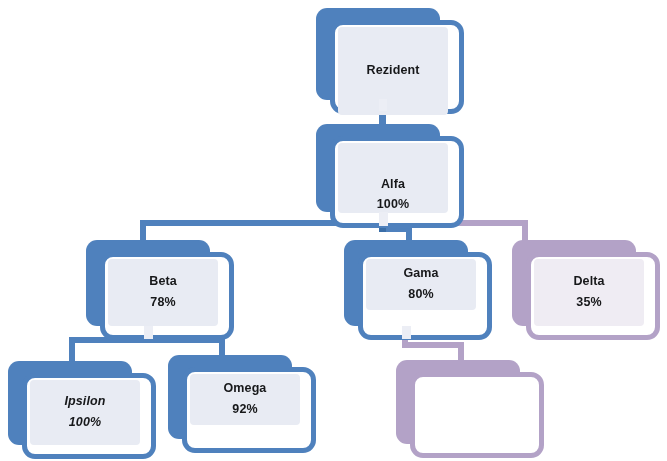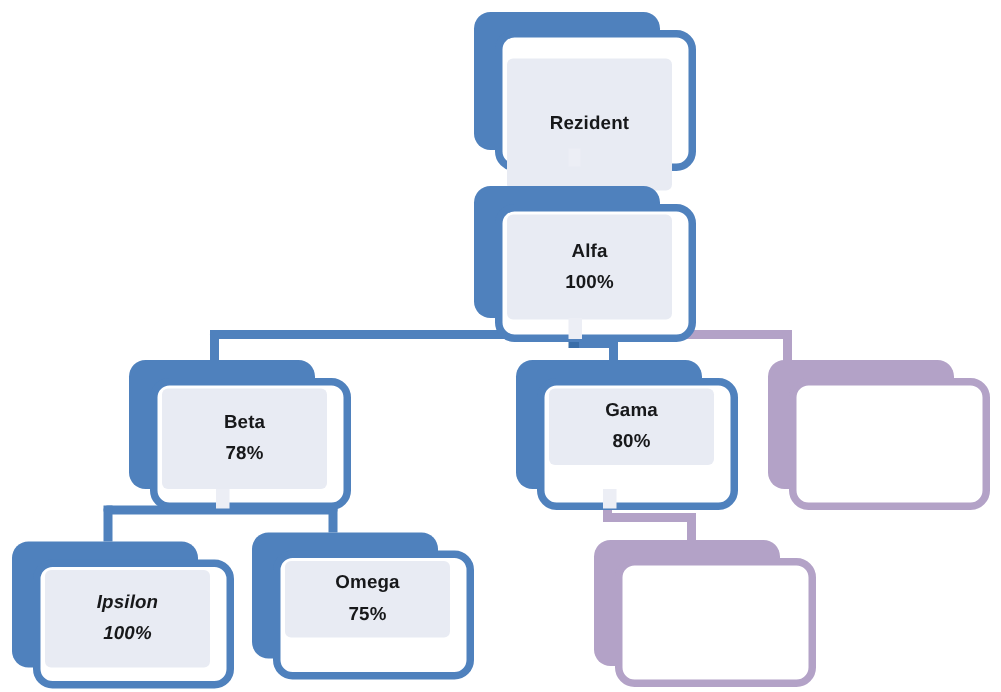--- a/index.html
+++ b/index.html
@@ -104,31 +104,31 @@
   <div class="connector" style="left:219px; top:337px; width:6px; height:18px; background:#4f81bd;"></div>
 
   <div class="connector" style="left:402px; top:322px; width:7px; height:14px; background:#3a6ea8;"></div>
   <div class="connector" style="left:402px; top:332px; width:6px; height:16px; background:#b3a2c7;"></div>
   <div class="connector" style="left:402px; top:342px; width:62px; height:6px; background:#b3a2c7;"></div>
   <div class="connector" style="left:458px; top:342px; width:6px; height:20px; background:#b3a2c7;"></div>
 
   <div class="node node-title-only" style="left:316px; top:8px; width:148px; height:106px;">
     <div class="node-back" style="width:124px; height:92px; background:#4f81bd;"></div>
     <div class="node-card" style="left:14px; top:12px; width:134px; height:94px; border-width:5px; border-color:#4f81bd;"></div>
-    <div class="node-panel" style="left:22px; top:19px; width:110px; height:88px;margin-top:12px;">
+    <div class="node-panel" style="left:22px; top:19px; width:110px; height:88px;">
       <div class="node-title">Rezident</div>
 
     </div>
     <div class="stub-light" style="left:63px; top:91px; width:8px; height:12px;"></div>
   </div>
 
   <div class="node" style="left:316px; top:124px; width:148px; height:104px;">
     <div class="node-back" style="width:124px; height:88px; background:#4f81bd;"></div>
     <div class="node-card" style="left:14px; top:12px; width:134px; height:92px; border-width:5px; border-color:#4f81bd;"></div>
-    <div class="node-panel" style="left:22px; top:19px; width:110px; height:70px;">
+    <div class="node-panel" style="left:22px; top:19px; width:110px; height:70px;justify-content:flex-end;">
       <div class="node-title">Alfa</div>
       <div class="node-value">100%</div>
     </div>
     <div class="stub-light" style="left:63px; top:88px; width:9px; height:14px;"></div>
   </div>
 
   <div class="node" style="left:86px; top:240px; width:148px; height:100px;">
     <div class="node-back" style="width:124px; height:86px; background:#4f81bd;"></div>
     <div class="node-card" style="left:14px; top:12px; width:134px; height:88px; border-width:5px; border-color:#4f81bd;"></div>
     <div class="node-panel" style="left:22px; top:19px; width:110px; height:67px;">
@@ -144,37 +144,41 @@
     <div class="node-panel" style="left:22px; top:19px; width:110px; height:51px;">
       <div class="node-title">Gama</div>
       <div class="node-value">80%</div>
     </div>
     <div class="stub-light" style="left:58px; top:86px; width:9px; height:13px;"></div>
   </div>
 
   <div class="node" style="left:512px; top:240px; width:148px; height:100px;">
     <div class="node-back" style="width:124px; height:86px; background:#b3a2c7;"></div>
     <div class="node-card" style="left:14px; top:12px; width:134px; height:88px; border-width:5px; border-color:#b3a2c7;"></div>
+    <div class="node-panel" style="left:22px; top:19px; width:110px; height:67px; background:#efecf3;">
+      <div class="node-title">Delta</div>
+      <div class="node-value">35%</div>
+    </div>
   </div>
 
   <div class="node" style="left:8px; top:361px; width:148px; height:98px;">
     <div class="node-back" style="width:124px; height:84px; background:#4f81bd;"></div>
     <div class="node-card" style="left:14px; top:12px; width:134px; height:86px; border-width:5px; border-color:#4f81bd;"></div>
     <div class="node-panel" style="left:22px; top:19px; width:110px; height:65px;font-style:italic;">
       <div class="node-title">Ipsilon</div>
       <div class="node-value">100%</div>
     </div>
   </div>
 
   <div class="node" style="left:168px; top:355px; width:148px; height:98px;">
     <div class="node-back" style="width:124px; height:84px; background:#4f81bd;"></div>
     <div class="node-card" style="left:14px; top:12px; width:134px; height:86px; border-width:5px; border-color:#4f81bd;"></div>
     <div class="node-panel" style="left:22px; top:19px; width:110px; height:51px;">
       <div class="node-title">Omega</div>
-      <div class="node-value">75%</div>
+      <div class="node-value">92%</div>
     </div>
   </div>
 
   <div class="node" style="left:396px; top:360px; width:148px; height:98px;">
     <div class="node-back" style="width:124px; height:84px; background:#b3a2c7;"></div>
     <div class="node-card" style="left:14px; top:12px; width:134px; height:86px; border-width:5px; border-color:#b3a2c7;"></div>
   </div>
 
 </div>
 

